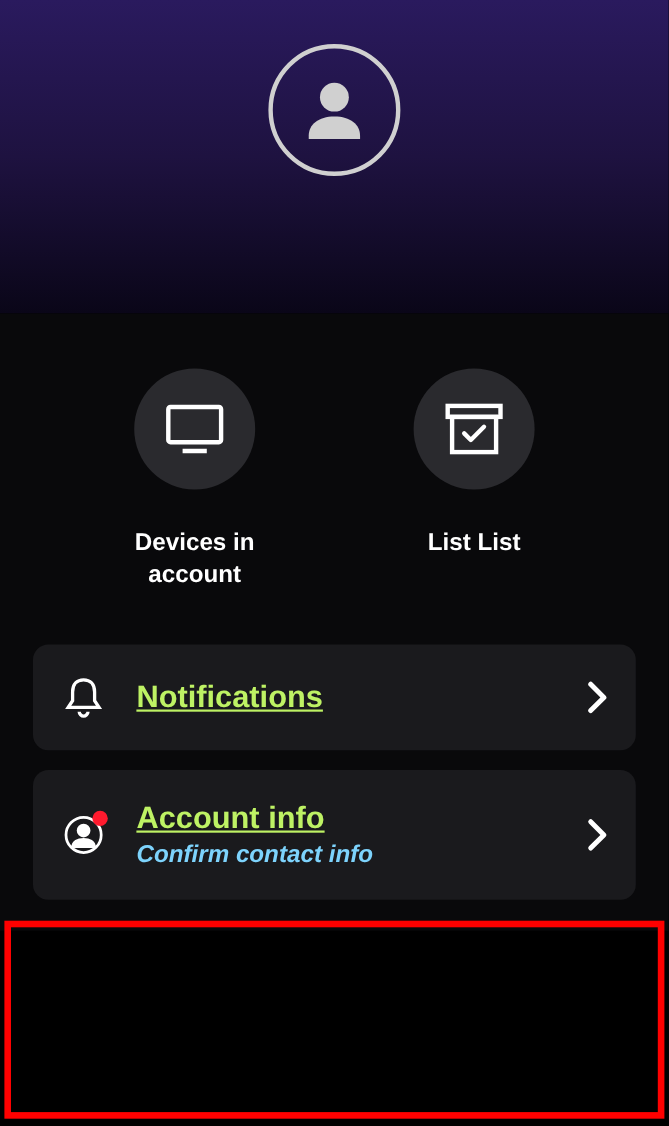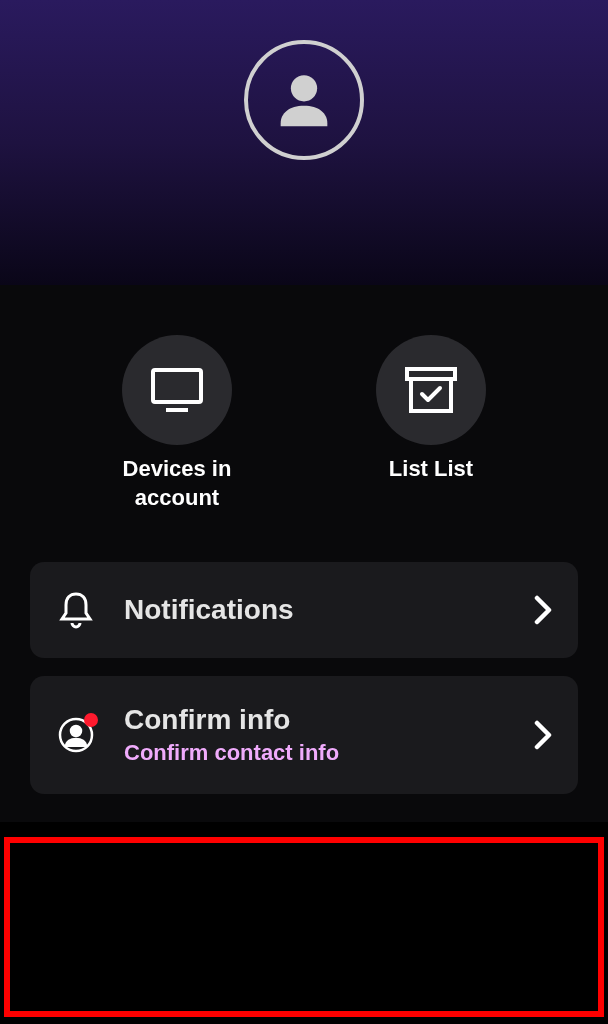--- a/index.html
+++ b/index.html
@@ -49,21 +49,21 @@
     .quick-actions {
       display: flex;
       justify-content: space-around;
       padding: 30px 20px 50px 20px;
     }
     
     .quick-action-item {
       display: flex;
       flex-direction: column;
       align-items: center;
-      gap: 10px;
+      gap: 34px;
       width: 180px;
     }
     
     .quick-action-circle {
       width: 110px;
       height: 110px;
       border-radius: 50%;
       background: #2a2a2e;
       display: flex;
       align-items: center;
@@ -99,30 +99,32 @@
       display: flex;
       align-items: center;
       justify-content: center;
     }
     
     .list-item-content {
       flex: 1;
     }
     
     .list-item-title {
-      color: #e5e5e5;
+      color: #bef264;
       font-size: 28px;
       font-weight: 700;
+      text-decoration: underline;
     }
     
     .list-item-subtitle {
-      color: #f0abfc;
+      color: #7dd3fc;
       font-size: 22px;
       font-weight: 700;
       margin-top: 4px;
+      font-style: italic;
     }
     
     .chevron {
       width: 18px;
       height: 30px;
       flex-shrink: 0;
     }
     
     .highlight-box {
       position: absolute;
@@ -210,21 +212,21 @@
     <div class="list-item">
       <div class="list-item-icon account-icon-wrap">
         <svg width="38" height="38" viewBox="0 0 38 38" fill="none" stroke="#fff" stroke-width="2.5">
           <circle cx="19" cy="19" r="16"></circle>
           <circle cx="19" cy="15" r="5" fill="#fff"></circle>
           <path d="M9 31 C9 25 14 23 19 23 C24 23 29 25 29 31" fill="#fff"></path>
         </svg>
         <div class="red-dot"></div>
       </div>
       <div class="list-item-content">
-        <div class="list-item-title">Confirm info</div>
+        <div class="list-item-title">Account info</div>
         <div class="list-item-subtitle">Confirm contact info</div>
       </div>
       <svg class="chevron" viewBox="0 0 12 20" fill="none" stroke="#fff" stroke-width="3">
         <path d="M2 2 L10 10 L2 18" stroke-linecap="round" stroke-linejoin="round"></path>
       </svg>
     </div>
 
 
   </div>
 </div>

